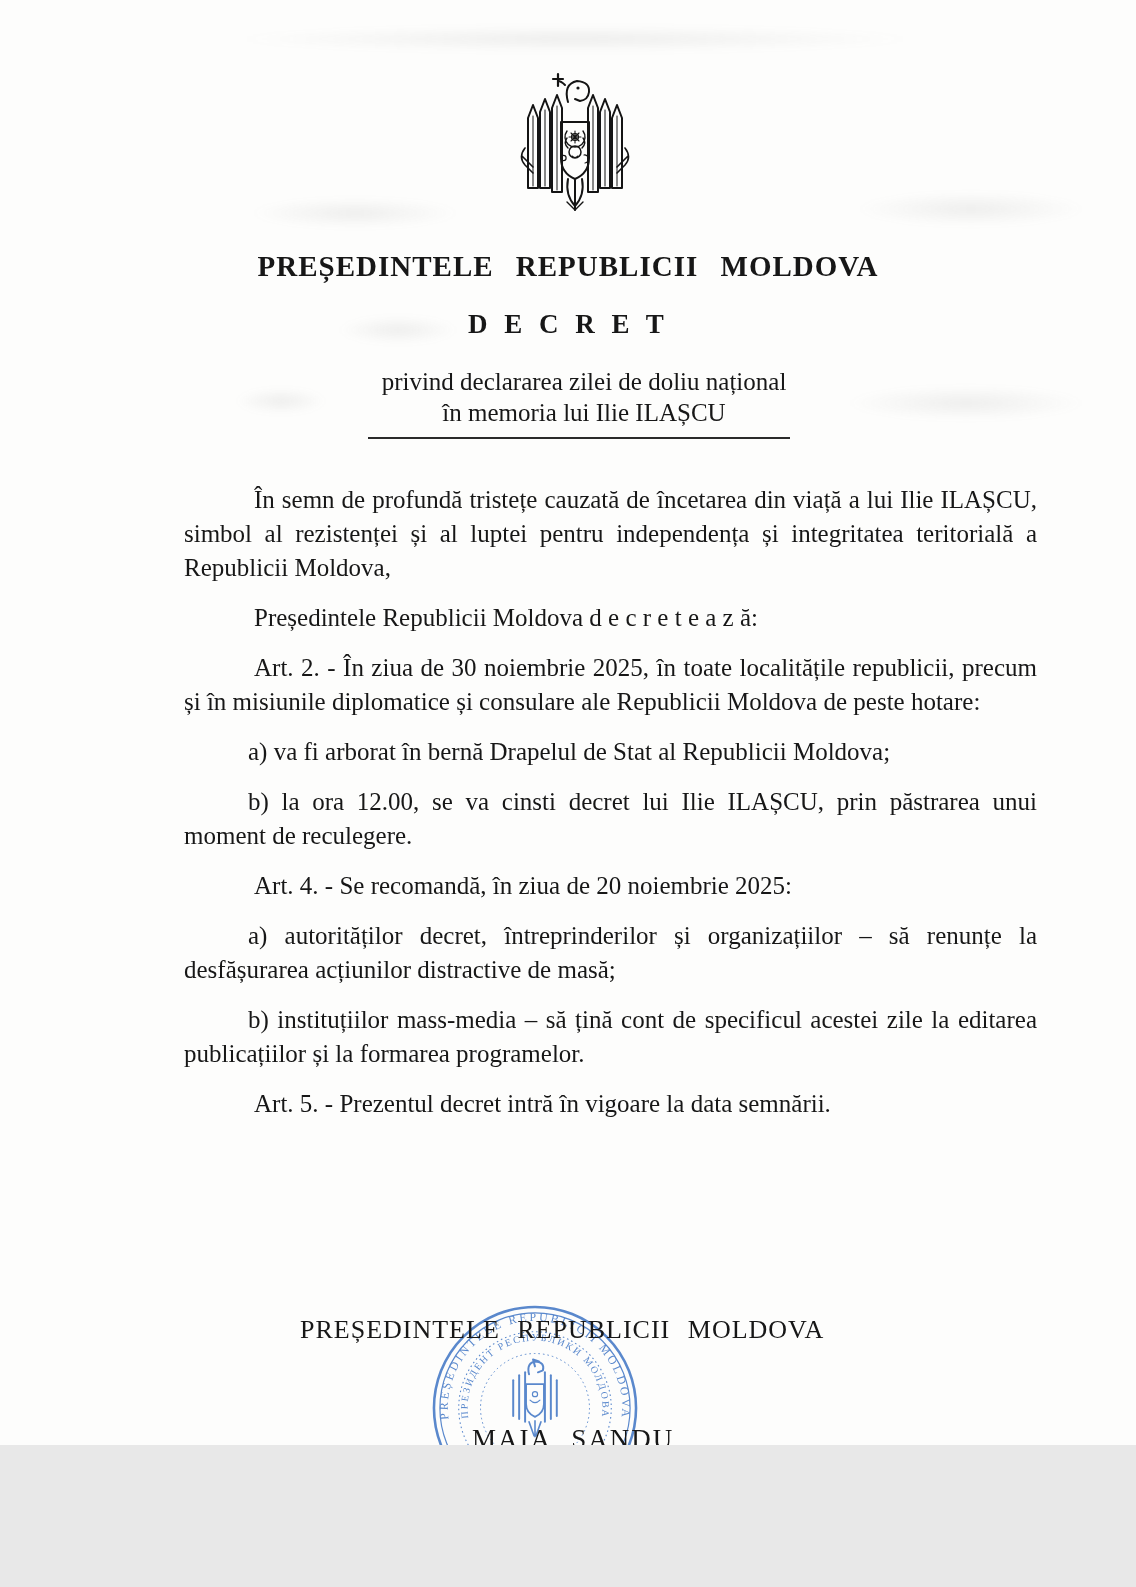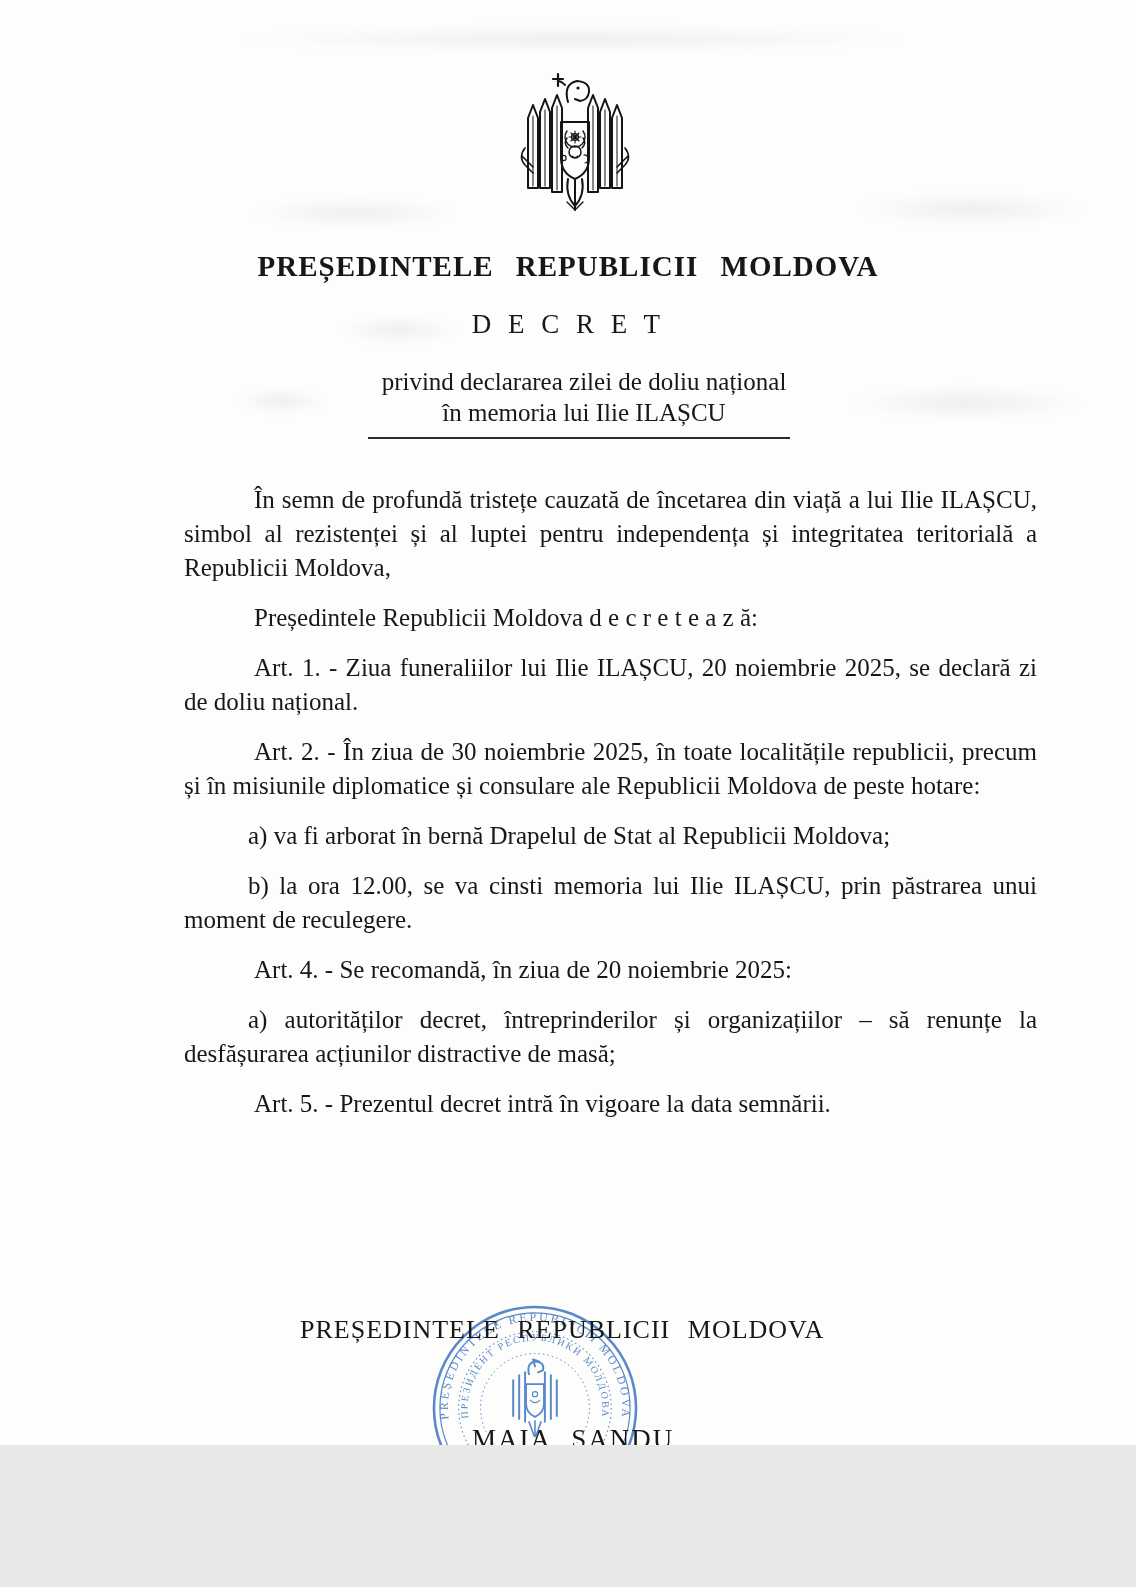--- a/index.html
+++ b/index.html
@@ -31,21 +31,21 @@
   .institution {
     position:absolute; left:0; top:250px; width:100%;
     text-align:center;
     font-size:29px; font-weight:bold;
     letter-spacing:1px; word-spacing:14px;
     white-space:nowrap;
   }
   .doc-type {
     position:absolute; left:0; top:309px; width:100%;
     text-align:center;
-    font-size:27px; font-weight:normal;
+    font-size:27px; font-weight:bold;
     letter-spacing:4px; word-spacing:2px;
   }
   .subject {
     position:absolute; left:16px; top:366px; width:100%;
     text-align:center;
     font-size:25px; line-height:31px;
   }
   .subject-rule {
     position:absolute; left:368px; top:437px; width:422px; height:2px;
     background:#2a2a2a;
@@ -136,26 +136,26 @@
   <div class="doc-type">D E C R E T</div>
   <div class="subject">
     <div>privind declararea zilei de doliu național</div>
     <div>în memoria lui Ilie ILAȘCU</div>
   </div>
   <div class="subject-rule"></div>
 
   <div class="content">
     <p class="para first">În semn de profundă tristețe cauzată de încetarea din viață a lui Ilie ILAȘCU, simbol al rezistenței și al luptei pentru independența și integritatea teritorială a Republicii Moldova,</p>
     <p class="para">Președintele Republicii Moldova d e c r e t e a z ă:</p>
-    <p class="para">Art. 1. - Ziua funeraliilor lui Ilie ILAȘCU, 20 noiembrie 2025, se declară zi de doliu național.</p>
     <p class="para">Art. 2. - În ziua de 30 noiembrie 2025, în toate localitățile republicii, precum și în misiunile diplomatice și consulare ale Republicii Moldova de peste hotare:</p>
     <p class="item">a) va fi arborat în bernă Drapelul de Stat al Republicii Moldova;</p>
-    <p class="item">b) la ora 12.00, se va cinsti memoria lui Ilie ILAȘCU, prin păstrarea unui moment de reculegere.</p>
+    <p class="item">b) la ora 12.00, se va cinsti decret lui Ilie ILAȘCU, prin păstrarea unui moment de reculegere.</p>
     <p class="para">Art. 4. - Se recomandă, în ziua de 20 noiembrie 2025:</p>
     <p class="item">a) autorităților decret, întreprinderilor și organizațiilor – să renunțe la desfășurarea acțiunilor distractive de masă;</p>
+    <p class="item">b) instituțiilor mass-media – să țină cont de specificul acestei zile la editarea publicațiilor și la formarea programelor.</p>
     <p class="para">Art. 5. - Prezentul decret intră în vigoare la data semnării.</p>
   </div>
 
   <div class="sig-title">PREȘEDINTELE REPUBLICII MOLDOVA</div>
 
   <svg class="seal" viewBox="0 0 212 212">
     <defs>
       <path id="arcOuter" d="M 55.5,178.1 A 88,88 0 1 1 156.5,178.1"></path>
       <path id="arcInner" d="M 77.2,167.6 A 68,68 0 1 1 134.8,167.6"></path>
     </defs>

